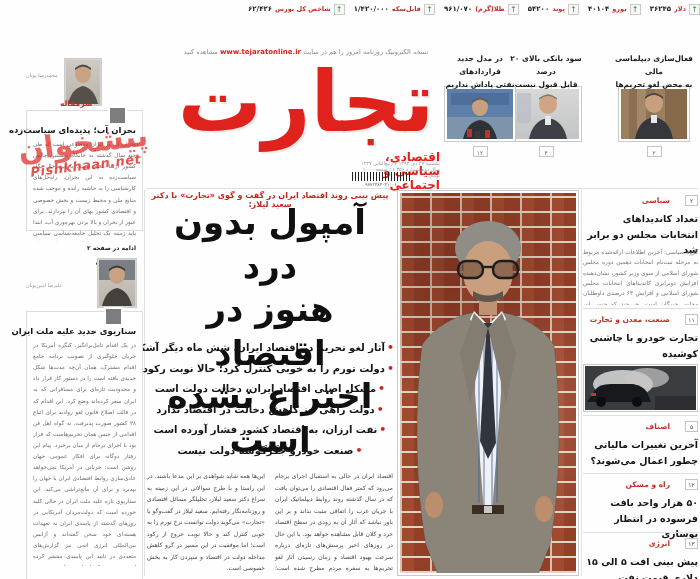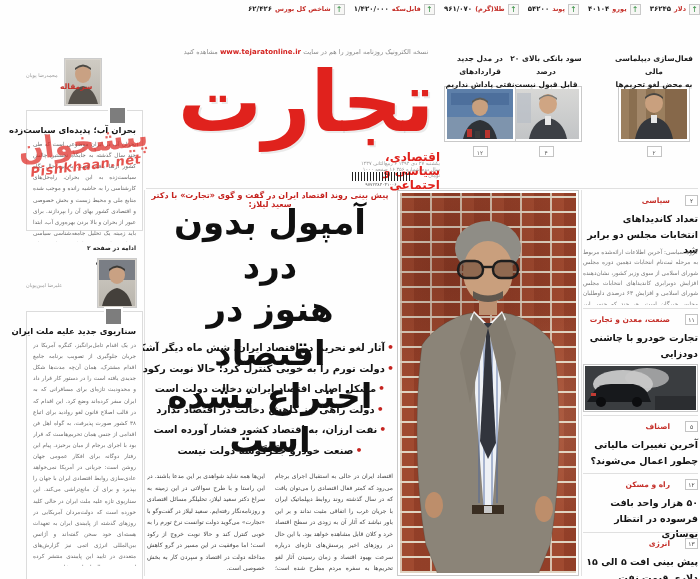--- a/index.html
+++ b/index.html
@@ -276,21 +276,21 @@
     <span class="sl">سیاسی</span>
   </div>
   <div class="rsec-title" style="top:211px;">تعداد کاندیداهای انتخابات مجلس دو برابر شد</div>
   <div class="rsec-body" style="top:247px; height:58px;">گروه سیاسی: آخرین اطلاعات ارائه‌شده مربوط به مرحله ثبت‌نام انتخابات دهمین دوره مجلس شورای اسلامی از سوی وزیر کشور، نشان‌دهنده افزایش دوبرابری کاندیداهای انتخابات مجلس شورای اسلامی و افزایش ۶۳ درصدی داوطلبان مجلس خبرگان است. هر چند که جنس این افزایش...</div>
   <div class="hrule" style="left:583px; top:308px; width:115px;"></div>
 
   <div class="rsec-head" style="top:313px;">
     <span class="num">۱۱</span>
     <span class="sl">صنعت، معدن و تجارت</span>
   </div>
-  <div class="rsec-title" style="top:330px;">تجارت خودرو با چاشنی دودزایی</div>
+  <div class="rsec-title" style="top:330px;">تجارت خودرو با چاشنی کوشیده</div>
   <div class="rsec-photo" style="top:364px;">
     <svg width="111" height="44" viewBox="0 0 111 44">
       <rect x="0" y="0" width="111" height="44" fill="#3a3d40"></rect>
       <ellipse cx="38" cy="18" rx="30" ry="14" fill="#d9d9d9" opacity="0.85"></ellipse>
       <ellipse cx="62" cy="12" rx="22" ry="10" fill="#c7c7c7" opacity="0.7"></ellipse>
       <path d="M2,36 L10,24 Q14,18 26,18 L48,18 Q58,20 62,26 L66,36 Z" fill="#17191c"></path>
       <circle cx="16" cy="36" r="5" fill="#0c0d0f"></circle>
         <circle cx="52" cy="36" r="5" fill="#0c0d0f"></circle>
       <rect x="6" y="27" width="5" height="3" fill="#c23b33"></rect>
       <rect x="70" y="30" width="41" height="14" fill="#2b2d30"></rect>
@@ -322,21 +322,21 @@
   <div class="mini-photo" style="left:64px; top:58px; width:38px; height:48px;">
     <div class="ph">
       <svg width="34" height="44" viewBox="0 0 34 44">
         <ellipse cx="17" cy="14" rx="8" ry="9" fill="#c9a183"></ellipse>
         <path d="M9,10 Q17,3 25,10 L25,8 Q17,1 9,8 Z" fill="#4c4a45"></path>
         <path d="M2,44 Q6,28 17,26 Q28,28 32,44 Z" fill="#55504a"></path>
       </svg>
     </div>
   </div>
   <div class="author" style="left:26px; top:72px; width:35px;">محمدرضا پویان</div>
-  <div class="l-label" style="left:60px; top:82px;">سرمقاله</div>
+  <div class="l-label" style="left:60px; top:99px;">سرمقاله</div>
 
   <div class="lbox" style="top:110px; height:121px;">
     <div class="l-title">بحران آب؛ پدیده‌ای سیاست‌زده</div>
     <div class="l-body" style="height:103px;">بحران آب در ایران موضوعی است که طی چند سال گذشته به جایگاه نخستین چالش کشور ارتقا یافته است. با این حال نگاه سیاست‌زده به این بحران، راه‌حل‌های کارشناسی را به حاشیه رانده و موجب شده منابع ملی و محیط زیست و بخش خصوصی و اقتصادی کشور بهای آن را بپردازند. برای عبور از بحران و بالا بردن بهره‌وری آب، ابتدا باید زمینه یک تحلیل جامعه‌شناسی سیاسی بحران فراهم شود تا کوشش‌ها به جای پروژه‌های اقلیمی بر مدار منافع ملی بچرخد و بحران آب امتیاز جناحی قلمداد نشود.</div>
     <div class="l-cont">ادامه در صفحه ۲</div>
   </div>
   <div class="sq-icon" style="left:108px; top:106px;"></div>
 
   <div class="wm">
     <div class="fa">پیشخوان</div>

